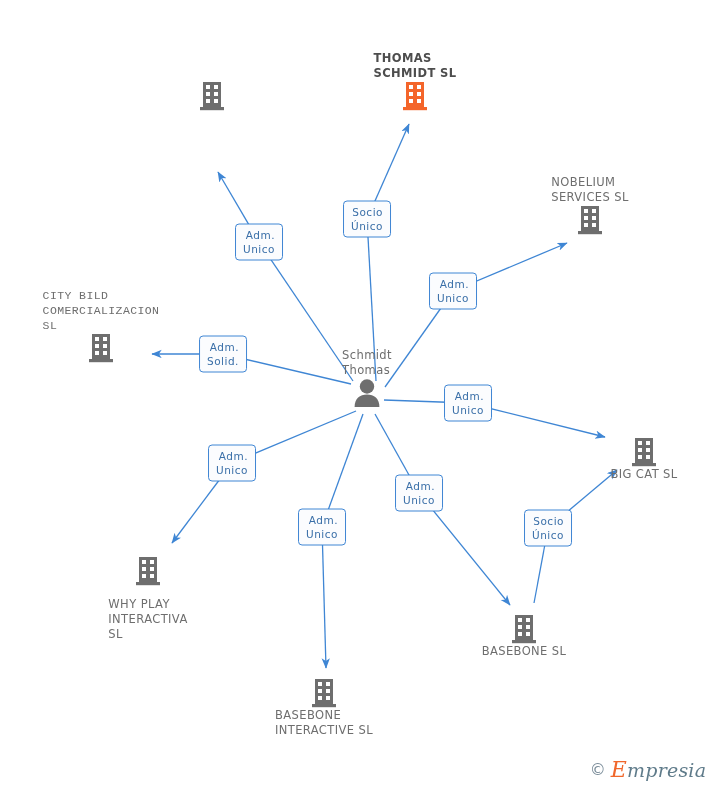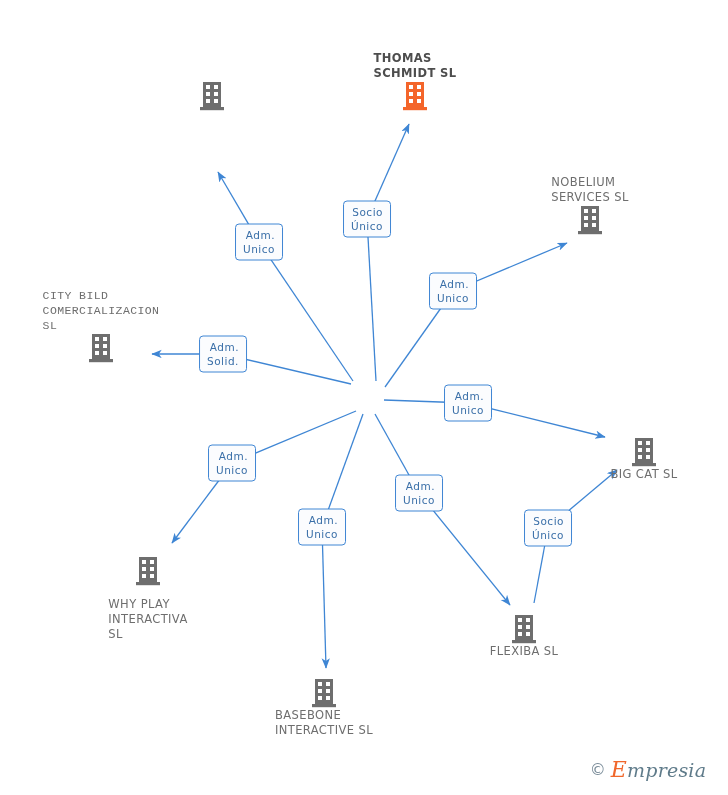--- a/index.html
+++ b/index.html
@@ -113,20 +113,30 @@
         <line x1="232" y1="463" x2="172" y2="543" stroke="#3f86d4" stroke-width="1.3" marker-end="url(#arrowblue)"></line>
         <line x1="363" y1="414" x2="322" y2="527" stroke="#3f86d4" stroke-width="1.3"></line>
         <line x1="322" y1="527" x2="326" y2="668" stroke="#3f86d4" stroke-width="1.3" marker-end="url(#arrowblue)"></line>
         <line x1="375" y1="414" x2="419" y2="493" stroke="#3f86d4" stroke-width="1.3"></line>
         <line x1="419" y1="493" x2="510" y2="605" stroke="#3f86d4" stroke-width="1.3" marker-end="url(#arrowblue)"></line>
         <line x1="534" y1="603" x2="548" y2="528" stroke="#3f86d4" stroke-width="1.3"></line>
         <line x1="548" y1="528" x2="617" y2="470" stroke="#3f86d4" stroke-width="1.3" marker-end="url(#arrowblue)"></line>
       </g>
   </svg>
 
+  <div class="node" id="node-center" style="left:367px; top:348px;">
+    <div class="node-label">Schmidt
+Thomas</div>
+    <span class="node-icon">
+      <svg width="32" height="30" viewBox="0 0 32 30" xmlns="http://www.w3.org/2000/svg">
+        <circle cx="16" cy="8.5" r="7.2" fill="#6e6e6e"></circle>
+        <path d="M3.6,29 C3.6,20.2 8.9,16.4 16,16.4 C23.1,16.4 28.4,20.2 28.4,29 Z" fill="#6e6e6e"></path>
+      </svg>
+    </span>
+  </div>
 
   <div id="company-nodes">
       <div class="node" style="left: 415px; top: 51px;">
         <div class="node-label highlight">THOMAS
 SCHMIDT  SL</div>
         <span class="node-icon"><svg width="26" height="30" viewBox="0 0 26 30" xmlns="http://www.w3.org/2000/svg">
             <rect x="4" y="1" width="18" height="25" fill="#f4652a"></rect>
             <rect x="1" y="26" width="24" height="3.2" fill="#f4652a"></rect>
             <rect x="7" y="4" width="4" height="4" fill="#ffffff"></rect>
             <rect x="15" y="4" width="4" height="4" fill="#ffffff"></rect>
@@ -209,21 +219,21 @@
         <span class="node-icon"><svg width="26" height="30" viewBox="0 0 26 30" xmlns="http://www.w3.org/2000/svg">
             <rect x="4" y="1" width="18" height="25" fill="#6e6e6e"></rect>
             <rect x="1" y="26" width="24" height="3.2" fill="#6e6e6e"></rect>
             <rect x="7" y="4" width="4" height="4" fill="#ffffff"></rect>
             <rect x="15" y="4" width="4" height="4" fill="#ffffff"></rect>
             <rect x="7" y="11" width="4" height="4" fill="#ffffff"></rect>
             <rect x="15" y="11" width="4" height="4" fill="#ffffff"></rect>
             <rect x="7" y="18" width="4" height="4" fill="#ffffff"></rect>
             <rect x="15" y="18" width="4" height="4" fill="#ffffff"></rect>
           </svg></span>
-        <div class="node-label">FLEXIBA  SL</div>
+        <div class="node-label">BASEBONE  SL</div>
       </div>
       <div class="node" style="left: 324px; top: 678px;">
         <span class="node-icon"><svg width="26" height="30" viewBox="0 0 26 30" xmlns="http://www.w3.org/2000/svg">
             <rect x="4" y="1" width="18" height="25" fill="#6e6e6e"></rect>
             <rect x="1" y="26" width="24" height="3.2" fill="#6e6e6e"></rect>
             <rect x="7" y="4" width="4" height="4" fill="#ffffff"></rect>
             <rect x="15" y="4" width="4" height="4" fill="#ffffff"></rect>
             <rect x="7" y="11" width="4" height="4" fill="#ffffff"></rect>
             <rect x="15" y="11" width="4" height="4" fill="#ffffff"></rect>
             <rect x="7" y="18" width="4" height="4" fill="#ffffff"></rect>

